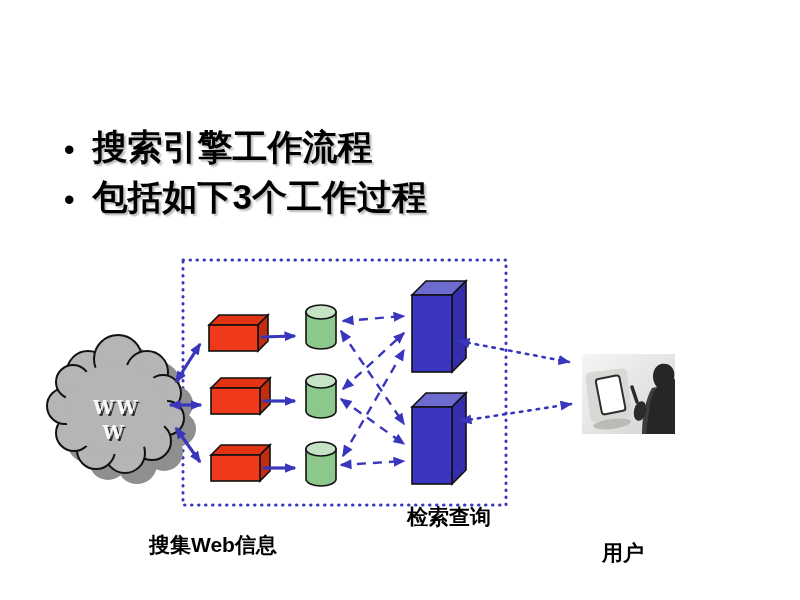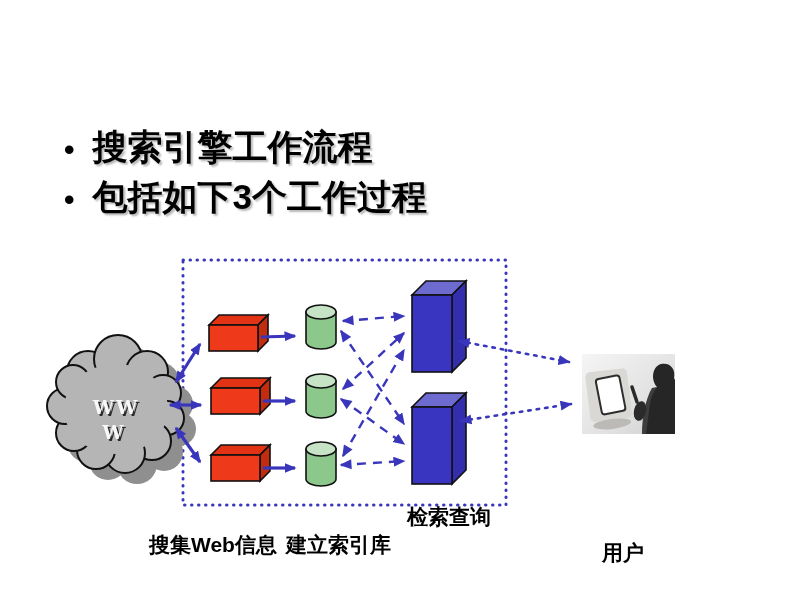--- a/index.html
+++ b/index.html
@@ -175,17 +175,16 @@
       <g>
         <path d="M646,434 C646,414 648,400 653,391 L657,387 C650,379 653,366 661,364 C670,362 676,369 674,378 L675,380 L675,434 Z" fill="#262626"></path>
         <path d="M657,387 C653,392 651,398 650,404 L646,434 L642,434 C642,416 646,398 652,388 Z" fill="#3d3d3d"></path>
         <ellipse cx="640" cy="411" rx="6" ry="10" transform="rotate(14 640 411)" fill="#2b2b2b"></ellipse>
         <line x1="637" y1="402" x2="632" y2="387" stroke="#2b2b2b" stroke-width="3.5" stroke-linecap="round"></line>
       </g>
     </g>
   </svg>
 
   <div id="stage-label-1" class="stage-label">搜集Web信息</div>
-  <div id="stage-label-2" class="stage-label">建立索引库</div>
   <div id="stage-label-3" class="stage-label">检索查询</div>
   <div id="stage-label-4" class="stage-label">用户</div>
 
 </div>
 
 </body></html>

